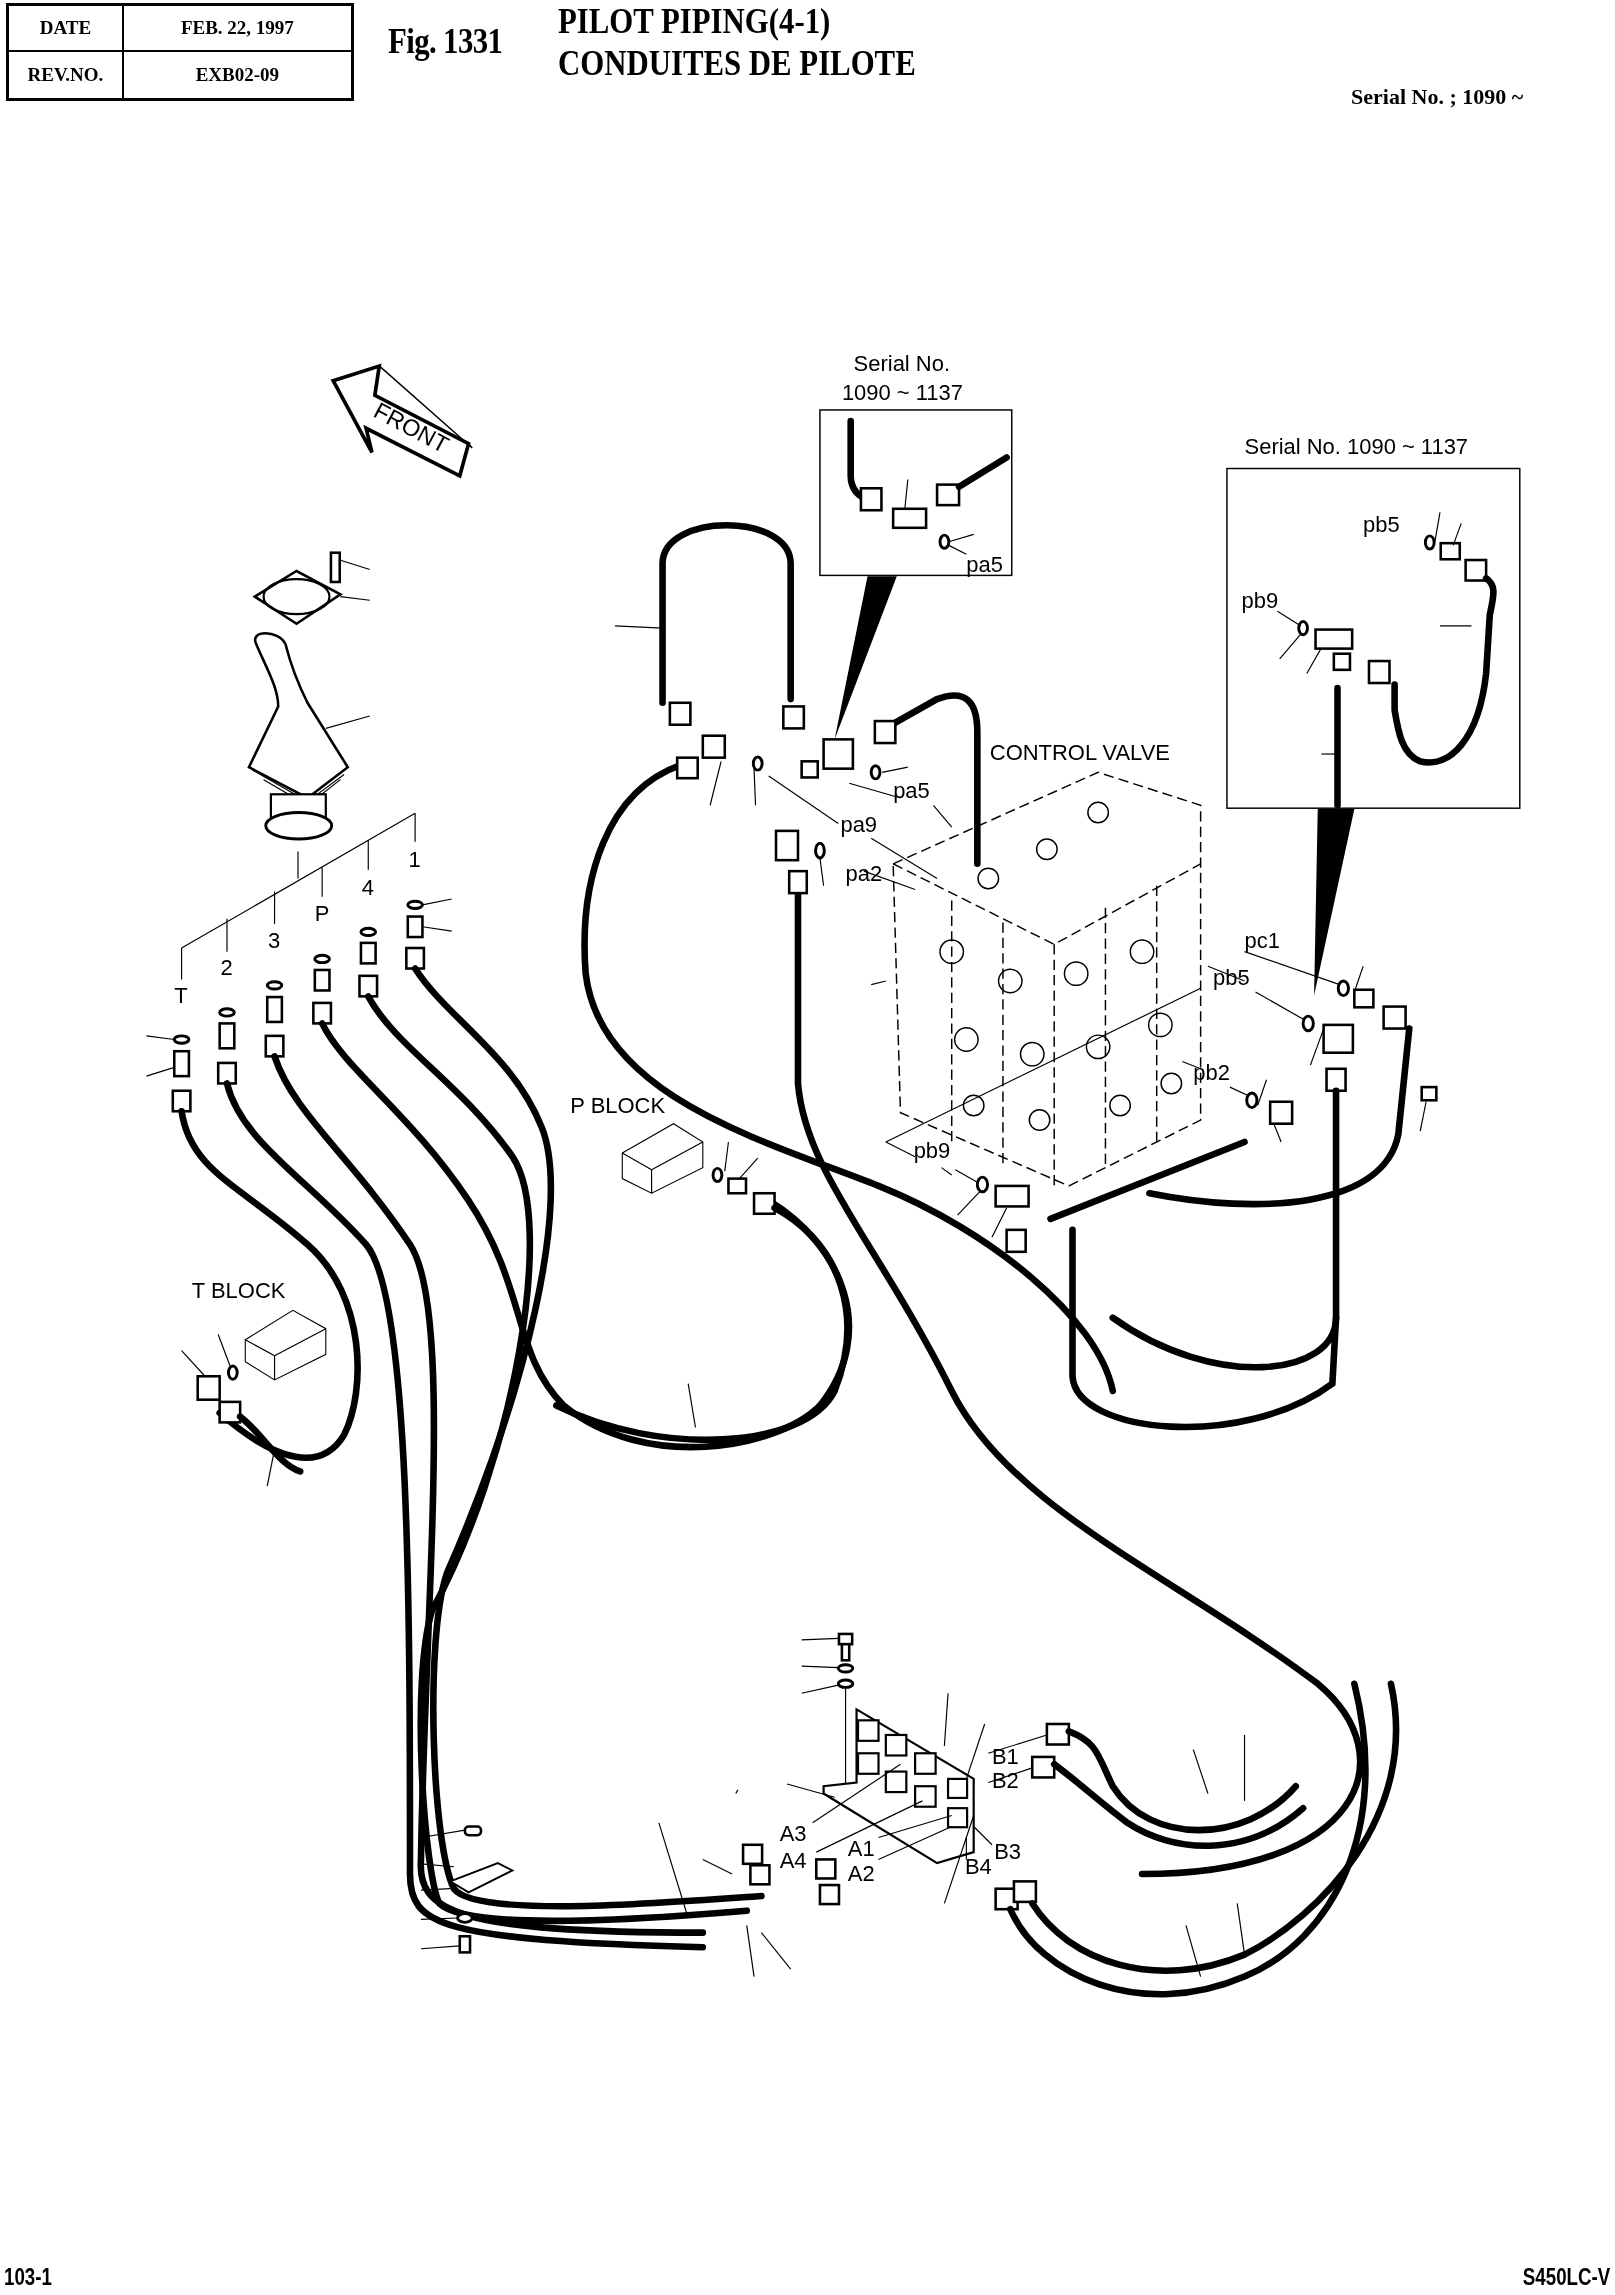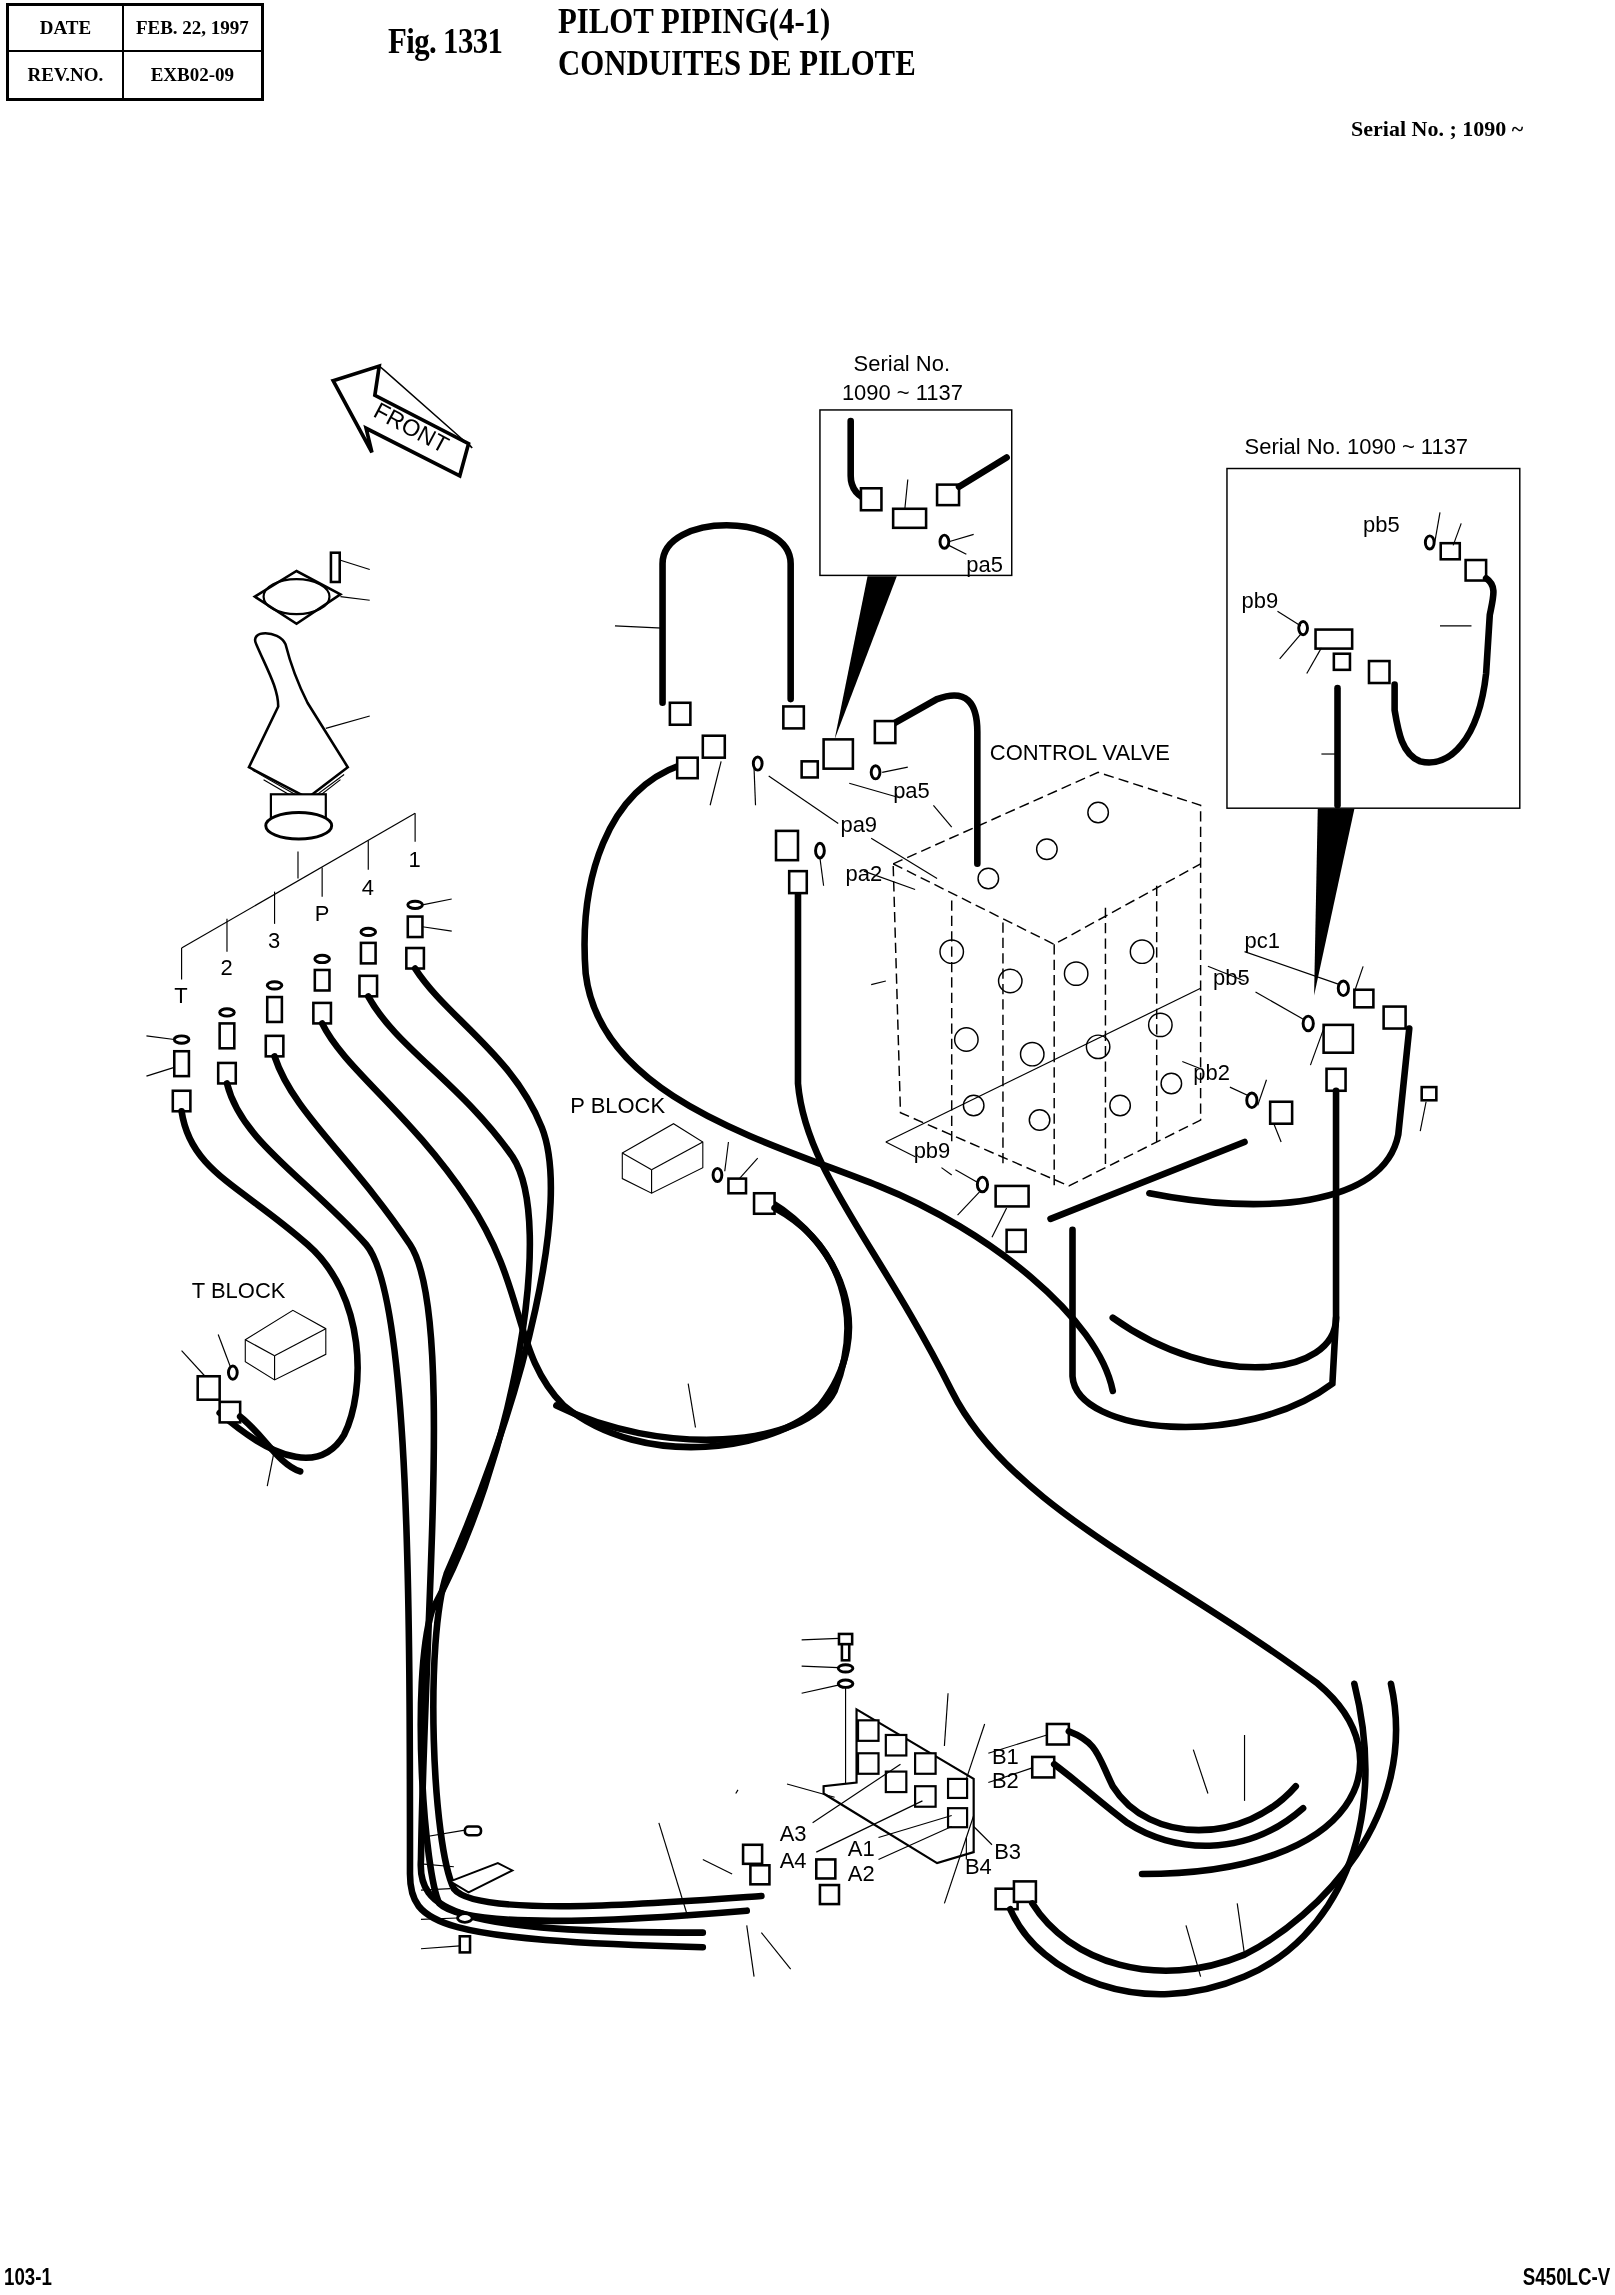--- a/index.html
+++ b/index.html
@@ -1,25 +1,25 @@
 <!DOCTYPE html>
 <html style="font-size:11.7px"><head>
 <meta charset="utf-8">
 <style>
   html, body { margin: 0; padding: 0; background: #ffffff; }
   body { width: 1615px; height: 2295px; position: relative; overflow: hidden; font-family: "Liberation Sans", sans-serif; color: #000; }
-  .hdr-table { position: absolute; left: 5.9px; top: 2.9px; width: 258px; height: 98px; border: 3.7px solid #000; box-sizing: border-box; display: grid; grid-template-columns: 115px 1fr; grid-template-rows: 1fr 1fr; }
+  .hdr-table { position: absolute; left: 5.9px; top: 2.9px; width: 348px; height: 98px; border: 3.7px solid #000; box-sizing: border-box; display: grid; grid-template-columns: 115px 1fr; grid-template-rows: 1fr 1fr; }
   .hdr-table > div { display: flex; align-items: center; justify-content: center; font-family: "Liberation Serif", serif; font-weight: bold; font-size: 19px; }
   .hdr-table .c1 { border-right: 2.2px solid #000; }
   .hdr-table .r1 { border-bottom: 2.2px solid #000; }
   .fig-no { position: absolute; left: 388px; top: 22px; font-family: "Liberation Serif", serif; font-weight: bold; font-size: 35px; letter-spacing: -0.7px; transform: scaleX(0.88); transform-origin: left; }
   .title1, .title2 { position: absolute; left: 558px; font-family: "Liberation Serif", serif; font-weight: bold; font-size: 35px; transform: scaleX(0.88); transform-origin: left; white-space: nowrap; }
   .title1 { top: 1.5px; }
   .title2 { top: 44px; }
-  .serial-main { position: absolute; left: 1351px; top: 84px; font-family: "Liberation Serif", serif; font-weight: bold; font-size: 22px; white-space: nowrap; margin-top: 32px; }
+  .serial-main { position: absolute; left: 1351px; top: 84px; font-family: "Liberation Serif", serif; font-weight: bold; font-size: 22px; white-space: nowrap; }
   .footer-left { position: absolute; left: 3.7px; top: 2264px; font-family: "Liberation Sans", sans-serif; font-weight: bold; font-size: 23.4px; transform: scaleX(0.8); transform-origin: left; }
   .footer-right { position: absolute; right: 4.4px; top: 2264px; font-family: "Liberation Sans", sans-serif; font-weight: bold; font-size: 23.4px; transform: scaleX(0.8); transform-origin: right; }
   svg.drawing { position: absolute; left: 0; top: 0; }
   svg text { font-family: "Liberation Sans", sans-serif; fill: #000; }
   .lbl { font-size: 30px; }
   .lbl-lg { font-size: 32px; }
   .hose { fill: none; stroke: #000; stroke-width: 9; stroke-linecap: round; }
   .thin { fill: none; stroke: #000; stroke-width: 1.6; }
   .dash { fill: none; stroke: #000; stroke-width: 2; stroke-dasharray: 14 7; }
   .oring { fill: #fff; stroke: #000; stroke-width: 4; }

